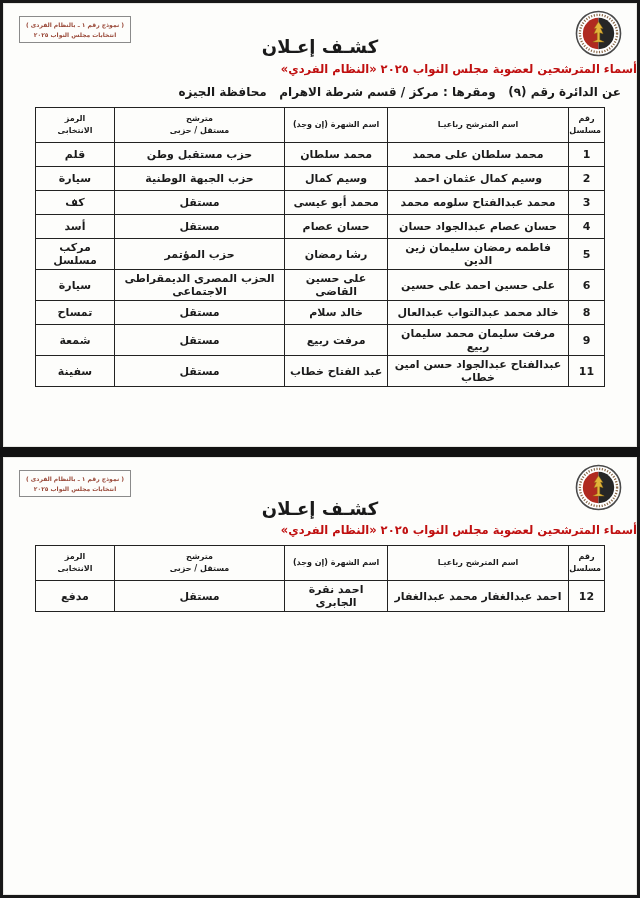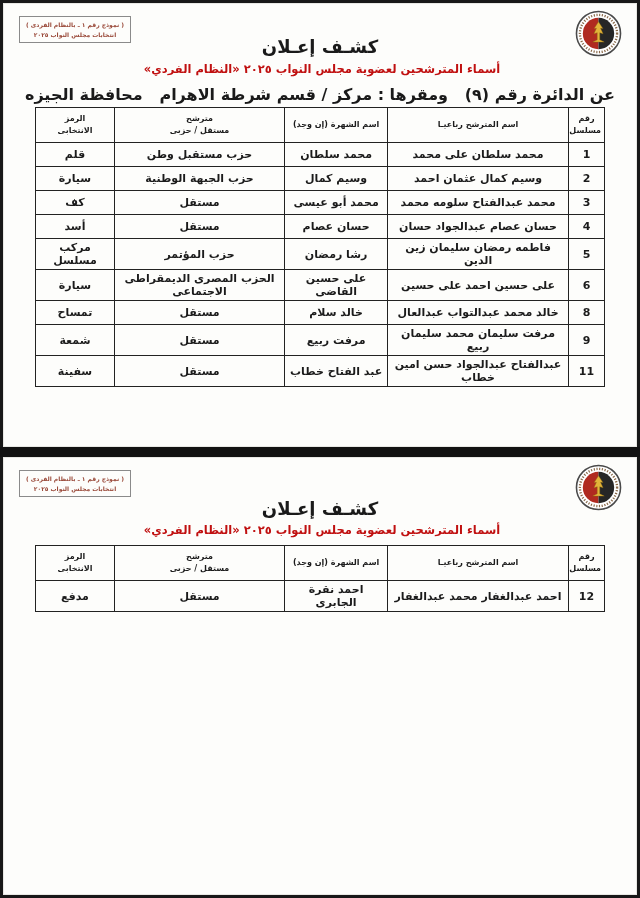--- a/index.html
+++ b/index.html
@@ -32,27 +32,26 @@
   .logo{position:absolute;top:7px;right:15px;width:47px;height:47px;}
 
   .doc-title{
     position:absolute;left:0;right:0;top:33px;
     text-align:center;
     font-size:18px;font-weight:bold;color:#1a1a1a;
     letter-spacing:.5px;
   }
   .doc-subtitle{
     position:absolute;left:4px;right:0;top:59px;
-    text-align:center;
     font-size:11.5px;font-weight:bold;color:#c01010;
   }
   .district-line{
-    position:absolute;left:0;right:0;top:82px;
-    text-align:center;
-    font-size:16px;font-weight:bold;color:#1a1a1a;
+    position:absolute;left:0;right:16px;top:82px;
+    text-align:right;
+    font-size:12px;font-weight:bold;color:#1a1a1a;
     white-space:pre-wrap;
   }
   .page2 .doc-title{top:41px;}
   .page2 .doc-subtitle{top:66px;}
 
   .table-wrap{position:absolute;left:32px;right:32px;}
   .page1 .table-wrap{top:104px;}
   .page2 .table-wrap{top:88px;}
 
   table.cand{

